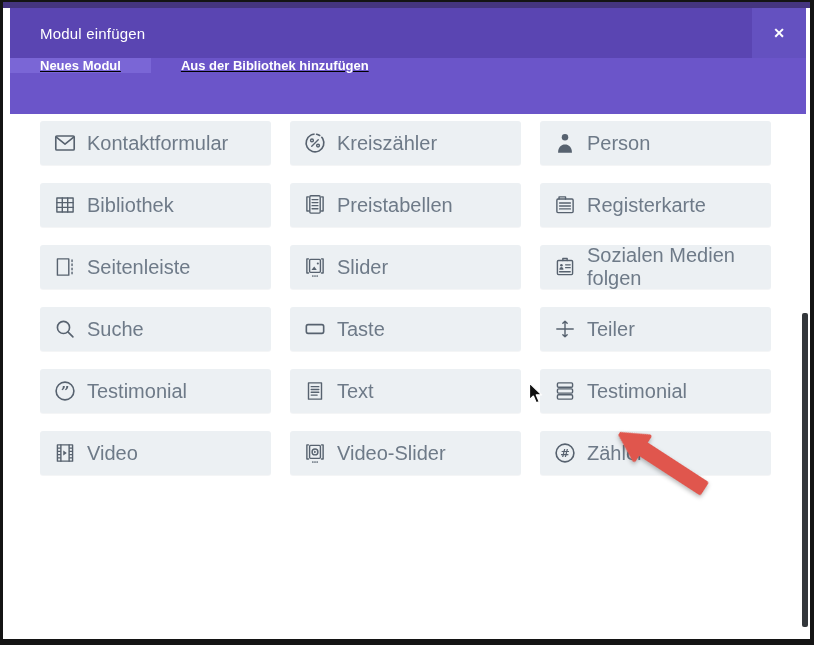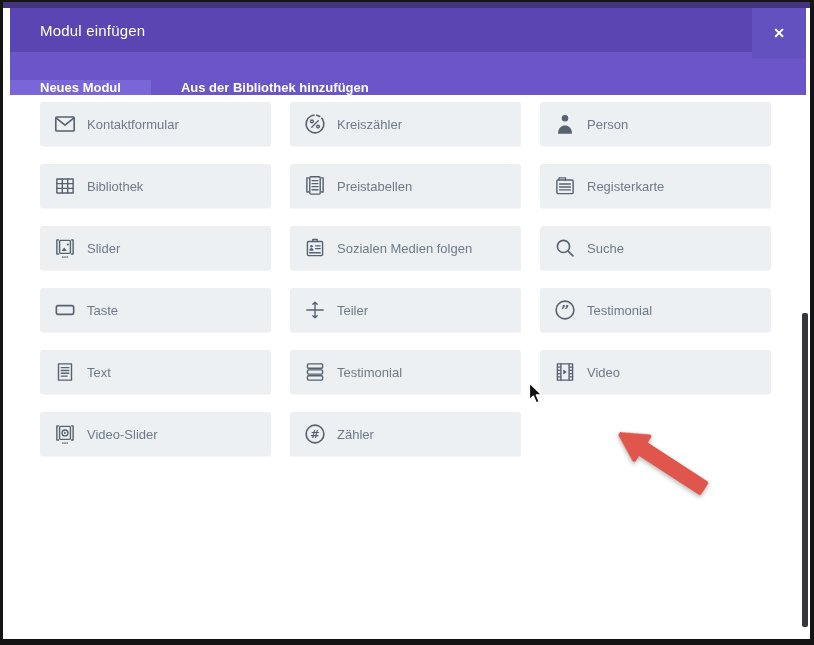--- a/index.html
+++ b/index.html
@@ -21,36 +21,36 @@
 
   
   .frame-left{position:absolute;left:0;top:0;width:3px;height:645px;background:var(--frame-black);}
   .frame-right{position:absolute;left:810px;top:0;width:4px;height:645px;background:var(--frame-black);}
   .frame-top{position:absolute;left:0;top:0;width:814px;height:2px;background:var(--frame-black);}
   .frame-bottom{position:absolute;left:0;top:639px;width:814px;height:6px;background:var(--frame-black);}
   .top-strip{position:absolute;left:3px;top:2px;width:807px;height:6px;background:var(--strip-purple);}
 
   
   .modal{position:absolute;left:10px;top:8px;width:796px;height:631px;background:#fff;}
-  .modal-header{position:relative;height:44px;background:var(--header-purple);display:flex;align-items:center;}
+  .modal-header{position:relative;height:50px;background:var(--header-purple);display:flex;align-items:center;}
   .modal-title{color:#fff;font-size:15px;font-weight:400;letter-spacing:.2px;padding-left:30px;}
   .close-btn{position:absolute;right:0;top:0;width:54px;height:50px;background:var(--close-purple);
     color:#fff;font-size:14px;font-weight:700;display:flex;align-items:center;justify-content:center;cursor:pointer;}
 
-  .tabbar{height:43px;background:var(--tabbar-purple);display:flex;align-items:flex-end;}
+  .tabbar{height:56px;background:var(--tabbar-purple);display:flex;align-items:flex-start;text-decoration:underline;}
   .tab{display:flex;align-items:center;color:#fff;font-size:13px;font-weight:700;padding:0 30px;cursor:pointer;}
   .tab.active{background:var(--activetab-purple);}
 
   .modal-body{padding:7px 0 0 30px;}
   .module-grid{display:grid;grid-template-columns:repeat(3,231px);column-gap:19px;row-gap:18px;}
   .module-button{height:44px;background:var(--btn-bg);border-radius:3px;display:flex;align-items:center;
     padding-left:12px;cursor:pointer;box-shadow:0 1px 0 rgba(120,130,140,.08);}
   .module-button .icon{width:26px;height:26px;flex:0 0 26px;display:flex;align-items:center;justify-content:center;color:var(--icon-gray);}
   .module-button .icon svg{width:26px;height:26px;}
-  .module-button .label{margin-left:9px;color:var(--btn-label);font-size:13px;}
+  .module-button .label{margin-left:9px;color:var(--btn-label);font-size:20px;}
 
   
   .scrollbar-thumb{position:absolute;left:802px;top:313px;width:6px;height:314px;background:var(--scrollbar-dark);border-radius:2px;}
   .red-arrow{position:absolute;left:619px;top:416px;width:106px;height:36px;transform:rotate(33deg);transform-origin:1px 18px;
     filter:drop-shadow(1px 2px 2px rgba(0,0,0,.28));pointer-events:none;}
   .mouse-cursor{position:absolute;left:528px;top:382px;width:16px;height:24px;pointer-events:none;}
 </style>
 </head>
 <body>
 
@@ -127,20 +127,29 @@
                 <rect fill="none" stroke="currentColor" stroke-width="1.3" stroke-linecap="round" stroke-linejoin="round" x="4.5" y="6.5" width="15" height="12.5" rx="1"></rect>
                 <path fill="none" stroke="currentColor" stroke-width="1.3" stroke-linecap="round" stroke-linejoin="round" d="M6.5 6.5 V4.5 H12.5 V6.5"></path>
                 <path fill="none" stroke="currentColor" stroke-width="1.3" stroke-linecap="round" stroke-linejoin="round" d="M7 10.2 H17 M7 12.9 H17 M7 15.6 H17"></path>
               </svg>
             </span>
             <span class="label">Registerkarte</span>
           </div>
           <div class="module-button">
             <span class="icon">
               <svg viewBox="0 0 24 24">
+                <rect fill="none" stroke="currentColor" stroke-width="1.3" stroke-linecap="round" stroke-linejoin="round" x="5" y="4.5" width="10.5" height="15"></rect>
+                <path fill="none" stroke="currentColor" stroke-width="1.3" stroke-linecap="round" stroke-linejoin="round" d="M18.5 5.5 V19" stroke-dasharray="1.4 2.4"></path>
+              </svg>
+            </span>
+            <span class="label">Seitenleiste</span>
+          </div>
+          <div class="module-button">
+            <span class="icon">
+              <svg viewBox="0 0 24 24">
                 <path fill="none" stroke="currentColor" stroke-width="1.3" stroke-linecap="round" stroke-linejoin="round" d="M6 4.5 H4.5 V17.5 H6 M18 4.5 H19.5 V17.5 H18"></path>
                 <rect fill="none" stroke="currentColor" stroke-width="1.3" stroke-linecap="round" stroke-linejoin="round" x="7" y="5" width="10" height="12" rx="1"></rect>
                 <path d="M8.7 14.8 l2.6-3.2 2.4 3.2 z" fill="currentColor"></path>
                 <circle cx="14.6" cy="8.8" r="1" fill="currentColor"></circle>
                 <g fill="currentColor">
                   <circle cx="10" cy="20.3" r=".8"></circle>
                   <circle cx="12" cy="20.3" r=".8"></circle>
                   <circle cx="14" cy="20.3" r=".8"></circle>
                 </g>
               </svg>

